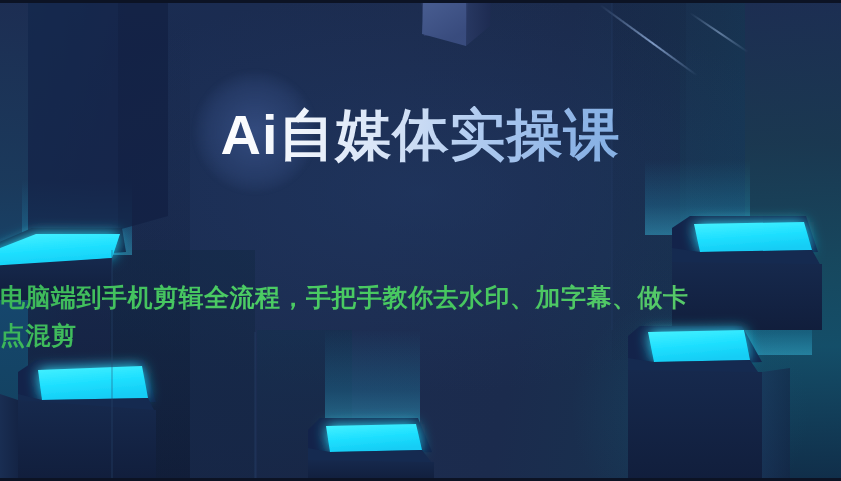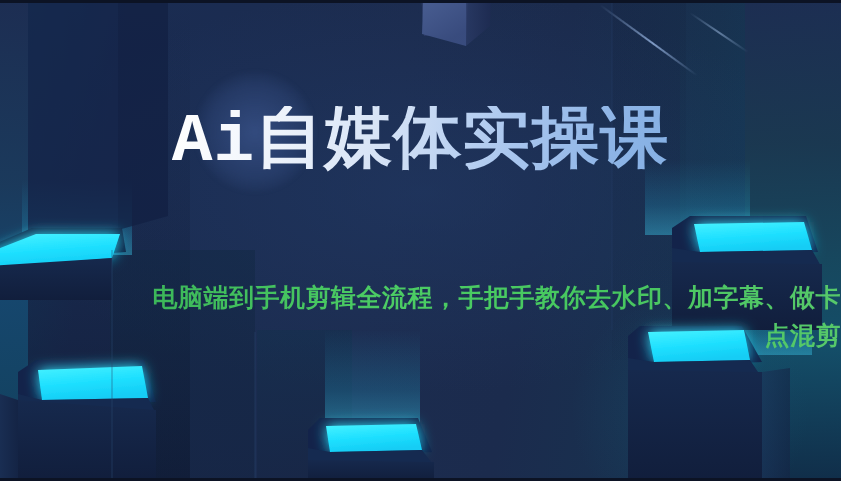--- a/index.html
+++ b/index.html
@@ -131,37 +131,37 @@
   
   .title-wrap {
     position: absolute;
     left: 0; top: 106px;
     width: 841px;
     text-align: center;
     pointer-events: none;
   }
   .title {
     display: inline-block;
-    font-size: 68px;
+    font-size: 56px;
     line-height: 1.05;
     font-weight: 700;
     letter-spacing: 1px;
-    font-family: Liberation Mono, monospace;
+    font-family: Liberation Sans, sans-serif;
     background: linear-gradient(100deg, #ffffff 0%, #f2f6fc 18%, #d6e3f6 42%, #a9c6ee 68%, #8db4e6 88%, #85b0e4 100%);
     -webkit-background-clip: text;
     background-clip: text;
     color: transparent;
     -webkit-text-fill-color: transparent;
   }
 
   .subtitle-wrap {
     position: absolute;
     left: 0; top: 278px;
     width: 841px;
-    text-align: right;
+    text-align: left;
     pointer-events: none;
   }
   .subtitle {
     display: inline-block;
     max-width: 700px;
     font-size: 25px;
     line-height: 1.52;
     font-weight: 700;
     letter-spacing: .5px;
     color: #3fbf5c;

